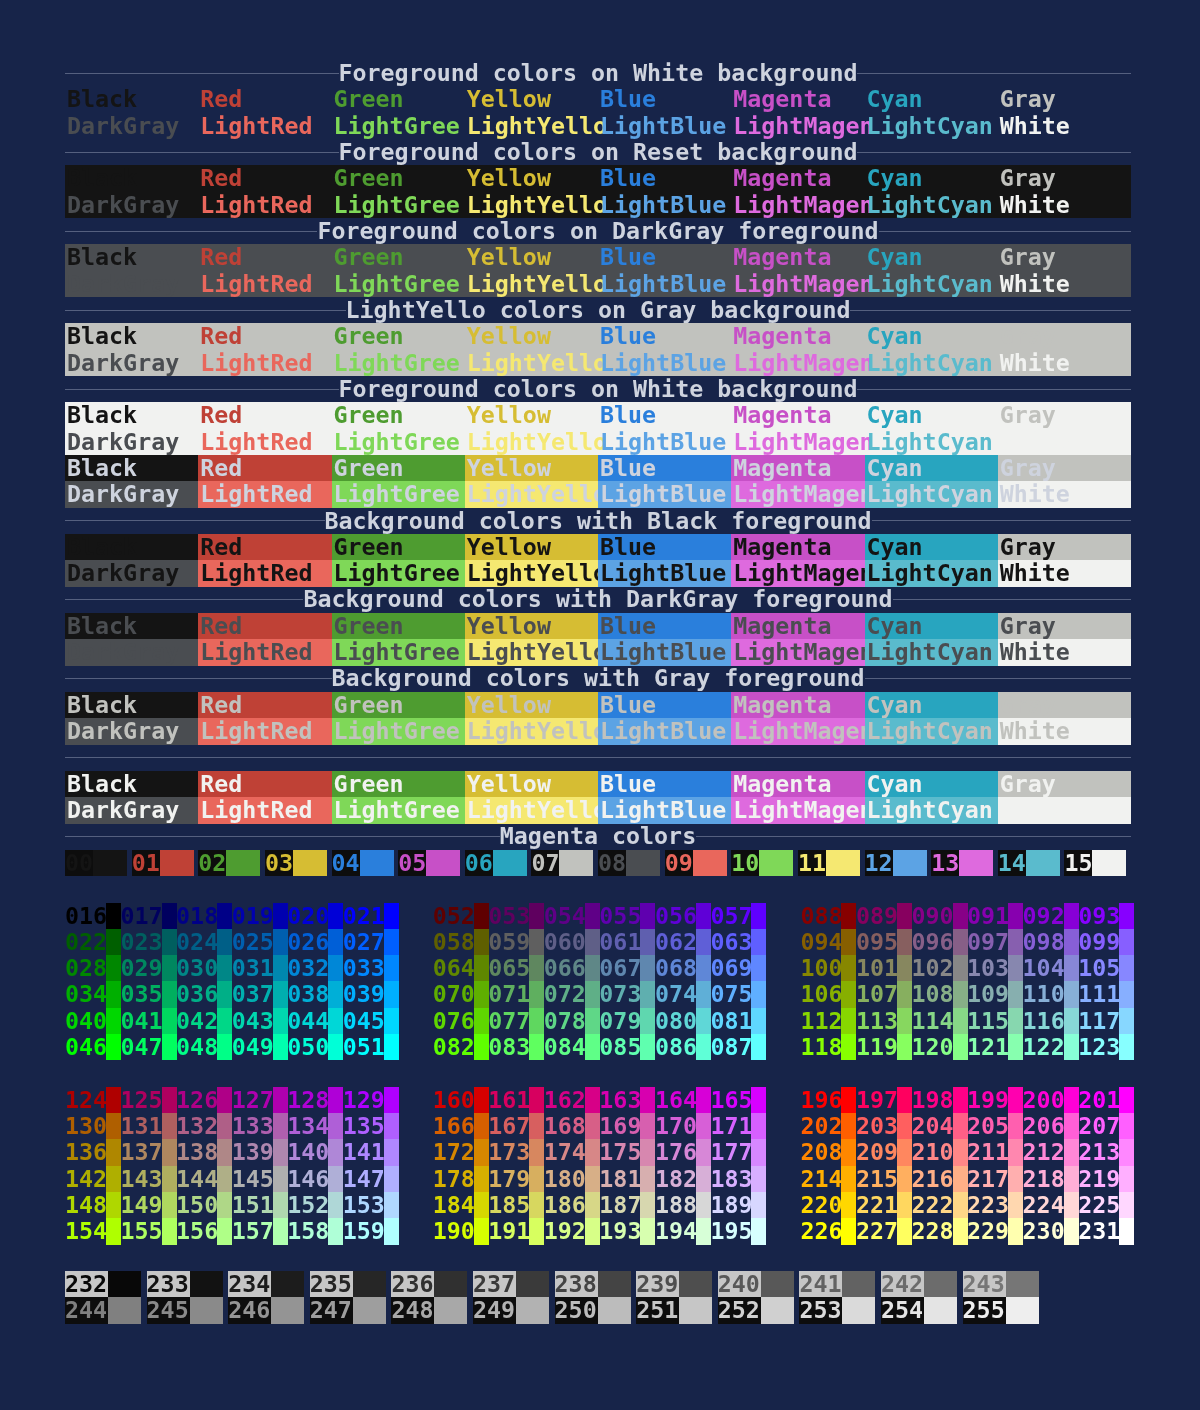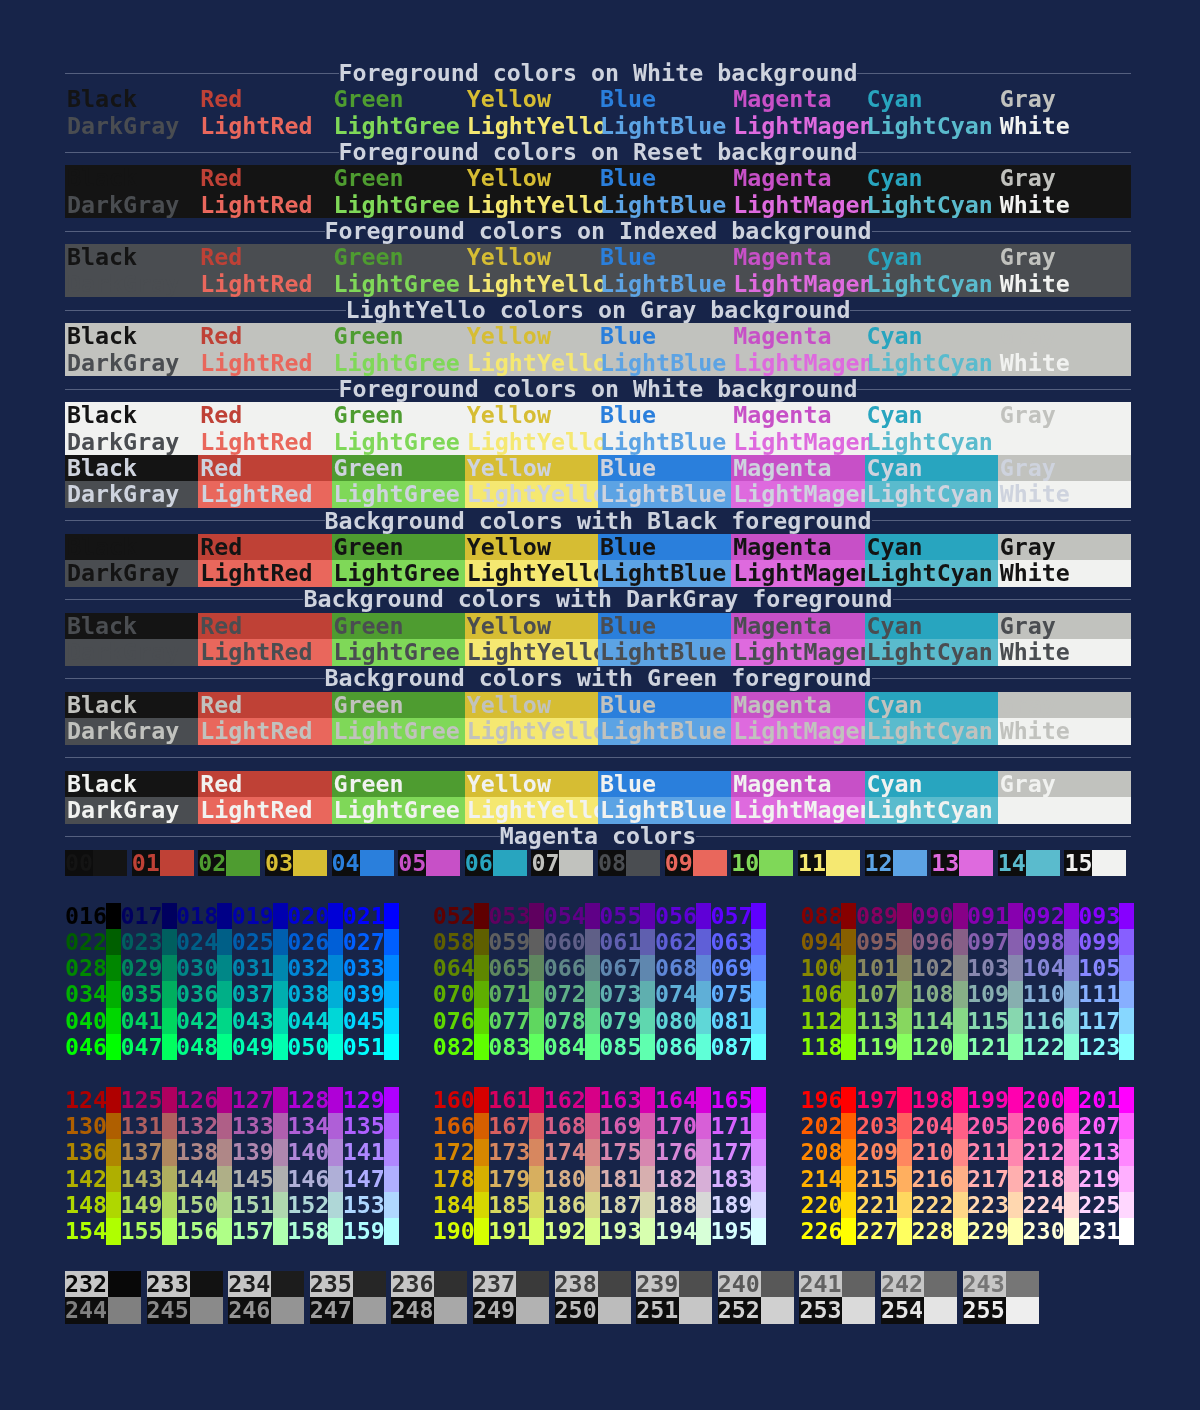--- a/index.html
+++ b/index.html
@@ -22,38 +22,38 @@
 </head>
 <body>
 
 <div id="term">
     <div class="line hdr"><div class="rule"></div><span>Foreground colors on White background</span><div class="rule"></div></div>
     <div class="line"><span class="cname" style="left: 2px; color: rgb(20, 20, 20);">Black</span><span class="cname" style="left: 135.25px; color: rgb(191, 65, 54);">Red</span><span class="cname" style="left: 268.5px; color: rgb(78, 156, 48);">Green</span><span class="cname" style="left: 401.75px; color: rgb(214, 189, 51);">Yellow</span><span class="cname" style="left: 535px; color: rgb(42, 127, 220);">Blue</span><span class="cname" style="left: 668.25px; color: rgb(199, 80, 199);">Magenta</span><span class="cname" style="left: 801.5px; color: rgb(40, 165, 191);">Cyan</span><span class="cname" style="left: 934.75px; color: rgb(193, 194, 190);">Gray</span></div>
     <div class="line"><span class="cname" style="left: 2px; color: rgb(74, 77, 81);">DarkGray</span><span class="cname" style="left: 135.25px; color: rgb(233, 103, 92);">LightRed</span><span class="cname" style="left: 268.5px; color: rgb(127, 216, 88);">LightGree</span><span class="cname" style="left: 401.75px; color: rgb(245, 232, 113);">LightYello</span><span class="cname" style="left: 535px; color: rgb(92, 163, 228);">LightBlue</span><span class="cname" style="left: 668.25px; color: rgb(222, 106, 222);">LightMagen</span><span class="cname" style="left: 801.5px; color: rgb(90, 187, 205);">LightCyan</span><span class="cname" style="left: 934.75px; color: rgb(241, 242, 240);">White</span></div>
     <div class="line hdr"><div class="rule"></div><span>Foreground colors on Reset background</span><div class="rule"></div></div>
     <div class="line" style="background: rgb(20, 20, 20);"><span class="cname" style="left: 2px; color: rgb(20, 20, 20);">Black</span><span class="cname" style="left: 135.25px; color: rgb(191, 65, 54);">Red</span><span class="cname" style="left: 268.5px; color: rgb(78, 156, 48);">Green</span><span class="cname" style="left: 401.75px; color: rgb(214, 189, 51);">Yellow</span><span class="cname" style="left: 535px; color: rgb(42, 127, 220);">Blue</span><span class="cname" style="left: 668.25px; color: rgb(199, 80, 199);">Magenta</span><span class="cname" style="left: 801.5px; color: rgb(40, 165, 191);">Cyan</span><span class="cname" style="left: 934.75px; color: rgb(193, 194, 190);">Gray</span></div>
     <div class="line" style="background: rgb(20, 20, 20);"><span class="cname" style="left: 2px; color: rgb(74, 77, 81);">DarkGray</span><span class="cname" style="left: 135.25px; color: rgb(233, 103, 92);">LightRed</span><span class="cname" style="left: 268.5px; color: rgb(127, 216, 88);">LightGree</span><span class="cname" style="left: 401.75px; color: rgb(245, 232, 113);">LightYello</span><span class="cname" style="left: 535px; color: rgb(92, 163, 228);">LightBlue</span><span class="cname" style="left: 668.25px; color: rgb(222, 106, 222);">LightMagen</span><span class="cname" style="left: 801.5px; color: rgb(90, 187, 205);">LightCyan</span><span class="cname" style="left: 934.75px; color: rgb(241, 242, 240);">White</span></div>
-    <div class="line hdr"><div class="rule"></div><span>Foreground colors on Indexed background</span><div class="rule"></div></div>
+    <div class="line hdr"><div class="rule"></div><span>Foreground colors on DarkGray foreground</span><div class="rule"></div></div>
     <div class="line" style="background: rgb(74, 77, 81);"><span class="cname" style="left: 2px; color: rgb(20, 20, 20);">Black</span><span class="cname" style="left: 135.25px; color: rgb(191, 65, 54);">Red</span><span class="cname" style="left: 268.5px; color: rgb(78, 156, 48);">Green</span><span class="cname" style="left: 401.75px; color: rgb(214, 189, 51);">Yellow</span><span class="cname" style="left: 535px; color: rgb(42, 127, 220);">Blue</span><span class="cname" style="left: 668.25px; color: rgb(199, 80, 199);">Magenta</span><span class="cname" style="left: 801.5px; color: rgb(40, 165, 191);">Cyan</span><span class="cname" style="left: 934.75px; color: rgb(193, 194, 190);">Gray</span></div>
     <div class="line" style="background: rgb(74, 77, 81);"><span class="cname" style="left: 2px; color: rgb(74, 77, 81);">DarkGray</span><span class="cname" style="left: 135.25px; color: rgb(233, 103, 92);">LightRed</span><span class="cname" style="left: 268.5px; color: rgb(127, 216, 88);">LightGree</span><span class="cname" style="left: 401.75px; color: rgb(245, 232, 113);">LightYello</span><span class="cname" style="left: 535px; color: rgb(92, 163, 228);">LightBlue</span><span class="cname" style="left: 668.25px; color: rgb(222, 106, 222);">LightMagen</span><span class="cname" style="left: 801.5px; color: rgb(90, 187, 205);">LightCyan</span><span class="cname" style="left: 934.75px; color: rgb(241, 242, 240);">White</span></div>
     <div class="line hdr"><div class="rule"></div><span>LightYello colors on Gray background</span><div class="rule"></div></div>
     <div class="line" style="background: rgb(193, 194, 190);"><span class="cname" style="left: 2px; color: rgb(20, 20, 20);">Black</span><span class="cname" style="left: 135.25px; color: rgb(191, 65, 54);">Red</span><span class="cname" style="left: 268.5px; color: rgb(78, 156, 48);">Green</span><span class="cname" style="left: 401.75px; color: rgb(214, 189, 51);">Yellow</span><span class="cname" style="left: 535px; color: rgb(42, 127, 220);">Blue</span><span class="cname" style="left: 668.25px; color: rgb(199, 80, 199);">Magenta</span><span class="cname" style="left: 801.5px; color: rgb(40, 165, 191);">Cyan</span><span class="cname" style="left: 934.75px; color: rgb(193, 194, 190);">Gray</span></div>
     <div class="line" style="background: rgb(193, 194, 190);"><span class="cname" style="left: 2px; color: rgb(74, 77, 81);">DarkGray</span><span class="cname" style="left: 135.25px; color: rgb(233, 103, 92);">LightRed</span><span class="cname" style="left: 268.5px; color: rgb(127, 216, 88);">LightGree</span><span class="cname" style="left: 401.75px; color: rgb(245, 232, 113);">LightYello</span><span class="cname" style="left: 535px; color: rgb(92, 163, 228);">LightBlue</span><span class="cname" style="left: 668.25px; color: rgb(222, 106, 222);">LightMagen</span><span class="cname" style="left: 801.5px; color: rgb(90, 187, 205);">LightCyan</span><span class="cname" style="left: 934.75px; color: rgb(241, 242, 240);">White</span></div>
     <div class="line hdr"><div class="rule"></div><span>Foreground colors on White background</span><div class="rule"></div></div>
     <div class="line" style="background: rgb(241, 242, 240);"><span class="cname" style="left: 2px; color: rgb(20, 20, 20);">Black</span><span class="cname" style="left: 135.25px; color: rgb(191, 65, 54);">Red</span><span class="cname" style="left: 268.5px; color: rgb(78, 156, 48);">Green</span><span class="cname" style="left: 401.75px; color: rgb(214, 189, 51);">Yellow</span><span class="cname" style="left: 535px; color: rgb(42, 127, 220);">Blue</span><span class="cname" style="left: 668.25px; color: rgb(199, 80, 199);">Magenta</span><span class="cname" style="left: 801.5px; color: rgb(40, 165, 191);">Cyan</span><span class="cname" style="left: 934.75px; color: rgb(193, 194, 190);">Gray</span></div>
     <div class="line" style="background: rgb(241, 242, 240);"><span class="cname" style="left: 2px; color: rgb(74, 77, 81);">DarkGray</span><span class="cname" style="left: 135.25px; color: rgb(233, 103, 92);">LightRed</span><span class="cname" style="left: 268.5px; color: rgb(127, 216, 88);">LightGree</span><span class="cname" style="left: 401.75px; color: rgb(245, 232, 113);">LightYello</span><span class="cname" style="left: 535px; color: rgb(92, 163, 228);">LightBlue</span><span class="cname" style="left: 668.25px; color: rgb(222, 106, 222);">LightMagen</span><span class="cname" style="left: 801.5px; color: rgb(90, 187, 205);">LightCyan</span><span class="cname" style="left: 934.75px; color: rgb(241, 242, 240);">White</span></div>
     <div class="line"><div class="cell" style="left: 0px; width: 133.25px; background: rgb(20, 20, 20);"><span style="color: rgb(206, 211, 222);">Black</span></div><div class="cell" style="left: 133.25px; width: 133.25px; background: rgb(191, 65, 54);"><span style="color: rgb(206, 211, 222);">Red</span></div><div class="cell" style="left: 266.5px; width: 133.25px; background: rgb(78, 156, 48);"><span style="color: rgb(206, 211, 222);">Green</span></div><div class="cell" style="left: 399.75px; width: 133.25px; background: rgb(214, 189, 51);"><span style="color: rgb(206, 211, 222);">Yellow</span></div><div class="cell" style="left: 533px; width: 133.25px; background: rgb(42, 127, 220);"><span style="color: rgb(206, 211, 222);">Blue</span></div><div class="cell" style="left: 666.25px; width: 133.25px; background: rgb(199, 80, 199);"><span style="color: rgb(206, 211, 222);">Magenta</span></div><div class="cell" style="left: 799.5px; width: 133.25px; background: rgb(40, 165, 191);"><span style="color: rgb(206, 211, 222);">Cyan</span></div><div class="cell" style="left: 932.75px; width: 133.25px; background: rgb(193, 194, 190);"><span style="color: rgb(206, 211, 222);">Gray</span></div></div>
     <div class="line"><div class="cell" style="left: 0px; width: 133.25px; background: rgb(74, 77, 81);"><span style="color: rgb(206, 211, 222);">DarkGray</span></div><div class="cell" style="left: 133.25px; width: 133.25px; background: rgb(233, 103, 92);"><span style="color: rgb(206, 211, 222);">LightRed</span></div><div class="cell" style="left: 266.5px; width: 133.25px; background: rgb(127, 216, 88);"><span style="color: rgb(206, 211, 222);">LightGree</span></div><div class="cell" style="left: 399.75px; width: 133.25px; background: rgb(245, 232, 113);"><span style="color: rgb(206, 211, 222);">LightYello</span></div><div class="cell" style="left: 533px; width: 133.25px; background: rgb(92, 163, 228);"><span style="color: rgb(206, 211, 222);">LightBlue</span></div><div class="cell" style="left: 666.25px; width: 133.25px; background: rgb(222, 106, 222);"><span style="color: rgb(206, 211, 222);">LightMagen</span></div><div class="cell" style="left: 799.5px; width: 133.25px; background: rgb(90, 187, 205);"><span style="color: rgb(206, 211, 222);">LightCyan</span></div><div class="cell" style="left: 932.75px; width: 133.25px; background: rgb(241, 242, 240);"><span style="color: rgb(206, 211, 222);">White</span></div></div>
     <div class="line hdr"><div class="rule"></div><span>Background colors with Black foreground</span><div class="rule"></div></div>
     <div class="line"><div class="cell" style="left: 0px; width: 133.25px; background: rgb(20, 20, 20);"><span style="color: rgb(20, 20, 20);">Black</span></div><div class="cell" style="left: 133.25px; width: 133.25px; background: rgb(191, 65, 54);"><span style="color: rgb(20, 20, 20);">Red</span></div><div class="cell" style="left: 266.5px; width: 133.25px; background: rgb(78, 156, 48);"><span style="color: rgb(20, 20, 20);">Green</span></div><div class="cell" style="left: 399.75px; width: 133.25px; background: rgb(214, 189, 51);"><span style="color: rgb(20, 20, 20);">Yellow</span></div><div class="cell" style="left: 533px; width: 133.25px; background: rgb(42, 127, 220);"><span style="color: rgb(20, 20, 20);">Blue</span></div><div class="cell" style="left: 666.25px; width: 133.25px; background: rgb(199, 80, 199);"><span style="color: rgb(20, 20, 20);">Magenta</span></div><div class="cell" style="left: 799.5px; width: 133.25px; background: rgb(40, 165, 191);"><span style="color: rgb(20, 20, 20);">Cyan</span></div><div class="cell" style="left: 932.75px; width: 133.25px; background: rgb(193, 194, 190);"><span style="color: rgb(20, 20, 20);">Gray</span></div></div>
     <div class="line"><div class="cell" style="left: 0px; width: 133.25px; background: rgb(74, 77, 81);"><span style="color: rgb(20, 20, 20);">DarkGray</span></div><div class="cell" style="left: 133.25px; width: 133.25px; background: rgb(233, 103, 92);"><span style="color: rgb(20, 20, 20);">LightRed</span></div><div class="cell" style="left: 266.5px; width: 133.25px; background: rgb(127, 216, 88);"><span style="color: rgb(20, 20, 20);">LightGree</span></div><div class="cell" style="left: 399.75px; width: 133.25px; background: rgb(245, 232, 113);"><span style="color: rgb(20, 20, 20);">LightYello</span></div><div class="cell" style="left: 533px; width: 133.25px; background: rgb(92, 163, 228);"><span style="color: rgb(20, 20, 20);">LightBlue</span></div><div class="cell" style="left: 666.25px; width: 133.25px; background: rgb(222, 106, 222);"><span style="color: rgb(20, 20, 20);">LightMagen</span></div><div class="cell" style="left: 799.5px; width: 133.25px; background: rgb(90, 187, 205);"><span style="color: rgb(20, 20, 20);">LightCyan</span></div><div class="cell" style="left: 932.75px; width: 133.25px; background: rgb(241, 242, 240);"><span style="color: rgb(20, 20, 20);">White</span></div></div>
     <div class="line hdr"><div class="rule"></div><span>Background colors with DarkGray foreground</span><div class="rule"></div></div>
     <div class="line"><div class="cell" style="left: 0px; width: 133.25px; background: rgb(20, 20, 20);"><span style="color: rgb(74, 77, 81);">Black</span></div><div class="cell" style="left: 133.25px; width: 133.25px; background: rgb(191, 65, 54);"><span style="color: rgb(74, 77, 81);">Red</span></div><div class="cell" style="left: 266.5px; width: 133.25px; background: rgb(78, 156, 48);"><span style="color: rgb(74, 77, 81);">Green</span></div><div class="cell" style="left: 399.75px; width: 133.25px; background: rgb(214, 189, 51);"><span style="color: rgb(74, 77, 81);">Yellow</span></div><div class="cell" style="left: 533px; width: 133.25px; background: rgb(42, 127, 220);"><span style="color: rgb(74, 77, 81);">Blue</span></div><div class="cell" style="left: 666.25px; width: 133.25px; background: rgb(199, 80, 199);"><span style="color: rgb(74, 77, 81);">Magenta</span></div><div class="cell" style="left: 799.5px; width: 133.25px; background: rgb(40, 165, 191);"><span style="color: rgb(74, 77, 81);">Cyan</span></div><div class="cell" style="left: 932.75px; width: 133.25px; background: rgb(193, 194, 190);"><span style="color: rgb(74, 77, 81);">Gray</span></div></div>
     <div class="line"><div class="cell" style="left: 0px; width: 133.25px; background: rgb(74, 77, 81);"><span style="color: rgb(74, 77, 81);">DarkGray</span></div><div class="cell" style="left: 133.25px; width: 133.25px; background: rgb(233, 103, 92);"><span style="color: rgb(74, 77, 81);">LightRed</span></div><div class="cell" style="left: 266.5px; width: 133.25px; background: rgb(127, 216, 88);"><span style="color: rgb(74, 77, 81);">LightGree</span></div><div class="cell" style="left: 399.75px; width: 133.25px; background: rgb(245, 232, 113);"><span style="color: rgb(74, 77, 81);">LightYello</span></div><div class="cell" style="left: 533px; width: 133.25px; background: rgb(92, 163, 228);"><span style="color: rgb(74, 77, 81);">LightBlue</span></div><div class="cell" style="left: 666.25px; width: 133.25px; background: rgb(222, 106, 222);"><span style="color: rgb(74, 77, 81);">LightMagen</span></div><div class="cell" style="left: 799.5px; width: 133.25px; background: rgb(90, 187, 205);"><span style="color: rgb(74, 77, 81);">LightCyan</span></div><div class="cell" style="left: 932.75px; width: 133.25px; background: rgb(241, 242, 240);"><span style="color: rgb(74, 77, 81);">White</span></div></div>
-    <div class="line hdr"><div class="rule"></div><span>Background colors with Green foreground</span><div class="rule"></div></div>
+    <div class="line hdr"><div class="rule"></div><span>Background colors with Gray foreground</span><div class="rule"></div></div>
     <div class="line"><div class="cell" style="left: 0px; width: 133.25px; background: rgb(20, 20, 20);"><span style="color: rgb(193, 194, 190);">Black</span></div><div class="cell" style="left: 133.25px; width: 133.25px; background: rgb(191, 65, 54);"><span style="color: rgb(193, 194, 190);">Red</span></div><div class="cell" style="left: 266.5px; width: 133.25px; background: rgb(78, 156, 48);"><span style="color: rgb(193, 194, 190);">Green</span></div><div class="cell" style="left: 399.75px; width: 133.25px; background: rgb(214, 189, 51);"><span style="color: rgb(193, 194, 190);">Yellow</span></div><div class="cell" style="left: 533px; width: 133.25px; background: rgb(42, 127, 220);"><span style="color: rgb(193, 194, 190);">Blue</span></div><div class="cell" style="left: 666.25px; width: 133.25px; background: rgb(199, 80, 199);"><span style="color: rgb(193, 194, 190);">Magenta</span></div><div class="cell" style="left: 799.5px; width: 133.25px; background: rgb(40, 165, 191);"><span style="color: rgb(193, 194, 190);">Cyan</span></div><div class="cell" style="left: 932.75px; width: 133.25px; background: rgb(193, 194, 190);"><span style="color: rgb(193, 194, 190);">Gray</span></div></div>
     <div class="line"><div class="cell" style="left: 0px; width: 133.25px; background: rgb(74, 77, 81);"><span style="color: rgb(193, 194, 190);">DarkGray</span></div><div class="cell" style="left: 133.25px; width: 133.25px; background: rgb(233, 103, 92);"><span style="color: rgb(193, 194, 190);">LightRed</span></div><div class="cell" style="left: 266.5px; width: 133.25px; background: rgb(127, 216, 88);"><span style="color: rgb(193, 194, 190);">LightGree</span></div><div class="cell" style="left: 399.75px; width: 133.25px; background: rgb(245, 232, 113);"><span style="color: rgb(193, 194, 190);">LightYello</span></div><div class="cell" style="left: 533px; width: 133.25px; background: rgb(92, 163, 228);"><span style="color: rgb(193, 194, 190);">LightBlue</span></div><div class="cell" style="left: 666.25px; width: 133.25px; background: rgb(222, 106, 222);"><span style="color: rgb(193, 194, 190);">LightMagen</span></div><div class="cell" style="left: 799.5px; width: 133.25px; background: rgb(90, 187, 205);"><span style="color: rgb(193, 194, 190);">LightCyan</span></div><div class="cell" style="left: 932.75px; width: 133.25px; background: rgb(241, 242, 240);"><span style="color: rgb(193, 194, 190);">White</span></div></div>
     <div class="line hdr"><div class="rule"></div><div class="rule"></div></div>
     <div class="line"><div class="cell" style="left: 0px; width: 133.25px; background: rgb(20, 20, 20);"><span style="color: rgb(241, 242, 240);">Black</span></div><div class="cell" style="left: 133.25px; width: 133.25px; background: rgb(191, 65, 54);"><span style="color: rgb(241, 242, 240);">Red</span></div><div class="cell" style="left: 266.5px; width: 133.25px; background: rgb(78, 156, 48);"><span style="color: rgb(241, 242, 240);">Green</span></div><div class="cell" style="left: 399.75px; width: 133.25px; background: rgb(214, 189, 51);"><span style="color: rgb(241, 242, 240);">Yellow</span></div><div class="cell" style="left: 533px; width: 133.25px; background: rgb(42, 127, 220);"><span style="color: rgb(241, 242, 240);">Blue</span></div><div class="cell" style="left: 666.25px; width: 133.25px; background: rgb(199, 80, 199);"><span style="color: rgb(241, 242, 240);">Magenta</span></div><div class="cell" style="left: 799.5px; width: 133.25px; background: rgb(40, 165, 191);"><span style="color: rgb(241, 242, 240);">Cyan</span></div><div class="cell" style="left: 932.75px; width: 133.25px; background: rgb(193, 194, 190);"><span style="color: rgb(241, 242, 240);">Gray</span></div></div>
     <div class="line"><div class="cell" style="left: 0px; width: 133.25px; background: rgb(74, 77, 81);"><span style="color: rgb(241, 242, 240);">DarkGray</span></div><div class="cell" style="left: 133.25px; width: 133.25px; background: rgb(233, 103, 92);"><span style="color: rgb(241, 242, 240);">LightRed</span></div><div class="cell" style="left: 266.5px; width: 133.25px; background: rgb(127, 216, 88);"><span style="color: rgb(241, 242, 240);">LightGree</span></div><div class="cell" style="left: 399.75px; width: 133.25px; background: rgb(245, 232, 113);"><span style="color: rgb(241, 242, 240);">LightYello</span></div><div class="cell" style="left: 533px; width: 133.25px; background: rgb(92, 163, 228);"><span style="color: rgb(241, 242, 240);">LightBlue</span></div><div class="cell" style="left: 666.25px; width: 133.25px; background: rgb(222, 106, 222);"><span style="color: rgb(241, 242, 240);">LightMagen</span></div><div class="cell" style="left: 799.5px; width: 133.25px; background: rgb(90, 187, 205);"><span style="color: rgb(241, 242, 240);">LightCyan</span></div><div class="cell" style="left: 932.75px; width: 133.25px; background: rgb(241, 242, 240);"><span style="color: rgb(241, 242, 240);">White</span></div></div>
     <div class="line hdr"><div class="rule"></div><span>Magenta colors</span><div class="rule"></div></div>
     <div class="line"><div class="lb" style="left: 0px; width: 28px; background: rgb(13, 13, 13); color: rgb(20, 20, 20);">00</div><div class="sw" style="left: 28px; width: 34px; background: rgb(20, 20, 20);"></div><div class="lb" style="left: 66.625px; width: 28px; background: rgb(13, 13, 13); color: rgb(191, 65, 54);">01</div><div class="sw" style="left: 94.625px; width: 34px; background: rgb(191, 65, 54);"></div><div class="lb" style="left: 133.25px; width: 28px; background: rgb(13, 13, 13); color: rgb(78, 156, 48);">02</div><div class="sw" style="left: 161.25px; width: 34px; background: rgb(78, 156, 48);"></div><div class="lb" style="left: 199.875px; width: 28px; background: rgb(13, 13, 13); color: rgb(214, 189, 51);">03</div><div class="sw" style="left: 227.875px; width: 34px; background: rgb(214, 189, 51);"></div><div class="lb" style="left: 266.5px; width: 28px; background: rgb(13, 13, 13); color: rgb(42, 127, 220);">04</div><div class="sw" style="left: 294.5px; width: 34px; background: rgb(42, 127, 220);"></div><div class="lb" style="left: 333.125px; width: 28px; background: rgb(13, 13, 13); color: rgb(199, 80, 199);">05</div><div class="sw" style="left: 361.125px; width: 34px; background: rgb(199, 80, 199);"></div><div class="lb" style="left: 399.75px; width: 28px; background: rgb(13, 13, 13); color: rgb(40, 165, 191);">06</div><div class="sw" style="left: 427.75px; width: 34px; background: rgb(40, 165, 191);"></div><div class="lb" style="left: 466.375px; width: 28px; background: rgb(13, 13, 13); color: rgb(193, 194, 190);">07</div><div class="sw" style="left: 494.375px; width: 34px; background: rgb(193, 194, 190);"></div><div class="lb" style="left: 533px; width: 28px; background: rgb(13, 13, 13); color: rgb(74, 77, 81);">08</div><div class="sw" style="left: 561px; width: 34px; background: rgb(74, 77, 81);"></div><div class="lb" style="left: 599.625px; width: 28px; background: rgb(13, 13, 13); color: rgb(233, 103, 92);">09</div><div class="sw" style="left: 627.625px; width: 34px; background: rgb(233, 103, 92);"></div><div class="lb" style="left: 666.25px; width: 28px; background: rgb(13, 13, 13); color: rgb(127, 216, 88);">10</div><div class="sw" style="left: 694.25px; width: 34px; background: rgb(127, 216, 88);"></div><div class="lb" style="left: 732.875px; width: 28px; background: rgb(13, 13, 13); color: rgb(245, 232, 113);">11</div><div class="sw" style="left: 760.875px; width: 34px; background: rgb(245, 232, 113);"></div><div class="lb" style="left: 799.5px; width: 28px; background: rgb(13, 13, 13); color: rgb(92, 163, 228);">12</div><div class="sw" style="left: 827.5px; width: 34px; background: rgb(92, 163, 228);"></div><div class="lb" style="left: 866.125px; width: 28px; background: rgb(13, 13, 13); color: rgb(222, 106, 222);">13</div><div class="sw" style="left: 894.125px; width: 34px; background: rgb(222, 106, 222);"></div><div class="lb" style="left: 932.75px; width: 28px; background: rgb(13, 13, 13); color: rgb(90, 187, 205);">14</div><div class="sw" style="left: 960.75px; width: 34px; background: rgb(90, 187, 205);"></div><div class="lb" style="left: 999.375px; width: 28px; background: rgb(13, 13, 13); color: rgb(241, 242, 240);">15</div><div class="sw" style="left: 1027.38px; width: 34px; background: rgb(241, 242, 240);"></div></div>
     <div class="line"></div>
     <div class="line"><div class="lb" style="left: 0px; width: 41px; color: rgb(0, 0, 0);">016</div><div class="sw" style="left: 41px; width: 15px; background: rgb(0, 0, 0);"></div><div class="lb" style="left: 55.55px; width: 41px; color: rgb(0, 0, 95);">017</div><div class="sw" style="left: 96.55px; width: 15px; background: rgb(0, 0, 95);"></div><div class="lb" style="left: 111.1px; width: 41px; color: rgb(0, 0, 135);">018</div><div class="sw" style="left: 152.1px; width: 15px; background: rgb(0, 0, 135);"></div><div class="lb" style="left: 166.65px; width: 41px; color: rgb(0, 0, 175);">019</div><div class="sw" style="left: 207.65px; width: 15px; background: rgb(0, 0, 175);"></div><div class="lb" style="left: 222.2px; width: 41px; color: rgb(0, 0, 215);">020</div><div class="sw" style="left: 263.2px; width: 15px; background: rgb(0, 0, 215);"></div><div class="lb" style="left: 277.75px; width: 41px; color: rgb(0, 0, 255);">021</div><div class="sw" style="left: 318.75px; width: 15px; background: rgb(0, 0, 255);"></div><div class="lb" style="left: 367.7px; width: 41px; color: rgb(95, 0, 0);">052</div><div class="sw" style="left: 408.7px; width: 15px; background: rgb(95, 0, 0);"></div><div class="lb" style="left: 423.25px; width: 41px; color: rgb(95, 0, 95);">053</div><div class="sw" style="left: 464.25px; width: 15px; background: rgb(95, 0, 95);"></div><div class="lb" style="left: 478.8px; width: 41px; color: rgb(95, 0, 135);">054</div><div class="sw" style="left: 519.8px; width: 15px; background: rgb(95, 0, 135);"></div><div class="lb" style="left: 534.35px; width: 41px; color: rgb(95, 0, 175);">055</div><div class="sw" style="left: 575.35px; width: 15px; background: rgb(95, 0, 175);"></div><div class="lb" style="left: 589.9px; width: 41px; color: rgb(95, 0, 215);">056</div><div class="sw" style="left: 630.9px; width: 15px; background: rgb(95, 0, 215);"></div><div class="lb" style="left: 645.45px; width: 41px; color: rgb(95, 0, 255);">057</div><div class="sw" style="left: 686.45px; width: 15px; background: rgb(95, 0, 255);"></div><div class="lb" style="left: 735.4px; width: 41px; color: rgb(135, 0, 0);">088</div><div class="sw" style="left: 776.4px; width: 15px; background: rgb(135, 0, 0);"></div><div class="lb" style="left: 790.95px; width: 41px; color: rgb(135, 0, 95);">089</div><div class="sw" style="left: 831.95px; width: 15px; background: rgb(135, 0, 95);"></div><div class="lb" style="left: 846.5px; width: 41px; color: rgb(135, 0, 135);">090</div><div class="sw" style="left: 887.5px; width: 15px; background: rgb(135, 0, 135);"></div><div class="lb" style="left: 902.05px; width: 41px; color: rgb(135, 0, 175);">091</div><div class="sw" style="left: 943.05px; width: 15px; background: rgb(135, 0, 175);"></div><div class="lb" style="left: 957.6px; width: 41px; color: rgb(135, 0, 215);">092</div><div class="sw" style="left: 998.6px; width: 15px; background: rgb(135, 0, 215);"></div><div class="lb" style="left: 1013.15px; width: 41px; color: rgb(135, 0, 255);">093</div><div class="sw" style="left: 1054.15px; width: 15px; background: rgb(135, 0, 255);"></div></div>
     <div class="line"><div class="lb" style="left: 0px; width: 41px; color: rgb(0, 95, 0);">022</div><div class="sw" style="left: 41px; width: 15px; background: rgb(0, 95, 0);"></div><div class="lb" style="left: 55.55px; width: 41px; color: rgb(0, 95, 95);">023</div><div class="sw" style="left: 96.55px; width: 15px; background: rgb(0, 95, 95);"></div><div class="lb" style="left: 111.1px; width: 41px; color: rgb(0, 95, 135);">024</div><div class="sw" style="left: 152.1px; width: 15px; background: rgb(0, 95, 135);"></div><div class="lb" style="left: 166.65px; width: 41px; color: rgb(0, 95, 175);">025</div><div class="sw" style="left: 207.65px; width: 15px; background: rgb(0, 95, 175);"></div><div class="lb" style="left: 222.2px; width: 41px; color: rgb(0, 95, 215);">026</div><div class="sw" style="left: 263.2px; width: 15px; background: rgb(0, 95, 215);"></div><div class="lb" style="left: 277.75px; width: 41px; color: rgb(0, 95, 255);">027</div><div class="sw" style="left: 318.75px; width: 15px; background: rgb(0, 95, 255);"></div><div class="lb" style="left: 367.7px; width: 41px; color: rgb(95, 95, 0);">058</div><div class="sw" style="left: 408.7px; width: 15px; background: rgb(95, 95, 0);"></div><div class="lb" style="left: 423.25px; width: 41px; color: rgb(95, 95, 95);">059</div><div class="sw" style="left: 464.25px; width: 15px; background: rgb(95, 95, 95);"></div><div class="lb" style="left: 478.8px; width: 41px; color: rgb(95, 95, 135);">060</div><div class="sw" style="left: 519.8px; width: 15px; background: rgb(95, 95, 135);"></div><div class="lb" style="left: 534.35px; width: 41px; color: rgb(95, 95, 175);">061</div><div class="sw" style="left: 575.35px; width: 15px; background: rgb(95, 95, 175);"></div><div class="lb" style="left: 589.9px; width: 41px; color: rgb(95, 95, 215);">062</div><div class="sw" style="left: 630.9px; width: 15px; background: rgb(95, 95, 215);"></div><div class="lb" style="left: 645.45px; width: 41px; color: rgb(95, 95, 255);">063</div><div class="sw" style="left: 686.45px; width: 15px; background: rgb(95, 95, 255);"></div><div class="lb" style="left: 735.4px; width: 41px; color: rgb(135, 95, 0);">094</div><div class="sw" style="left: 776.4px; width: 15px; background: rgb(135, 95, 0);"></div><div class="lb" style="left: 790.95px; width: 41px; color: rgb(135, 95, 95);">095</div><div class="sw" style="left: 831.95px; width: 15px; background: rgb(135, 95, 95);"></div><div class="lb" style="left: 846.5px; width: 41px; color: rgb(135, 95, 135);">096</div><div class="sw" style="left: 887.5px; width: 15px; background: rgb(135, 95, 135);"></div><div class="lb" style="left: 902.05px; width: 41px; color: rgb(135, 95, 175);">097</div><div class="sw" style="left: 943.05px; width: 15px; background: rgb(135, 95, 175);"></div><div class="lb" style="left: 957.6px; width: 41px; color: rgb(135, 95, 215);">098</div><div class="sw" style="left: 998.6px; width: 15px; background: rgb(135, 95, 215);"></div><div class="lb" style="left: 1013.15px; width: 41px; color: rgb(135, 95, 255);">099</div><div class="sw" style="left: 1054.15px; width: 15px; background: rgb(135, 95, 255);"></div></div>

